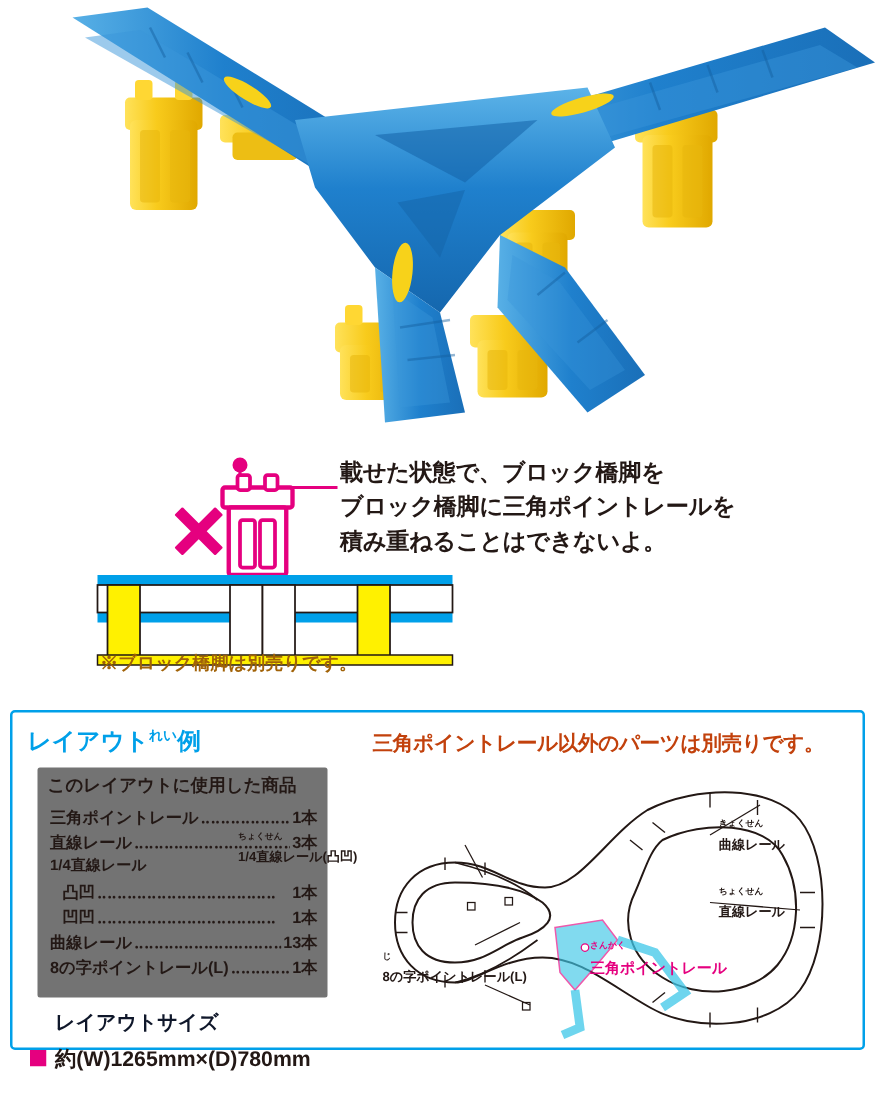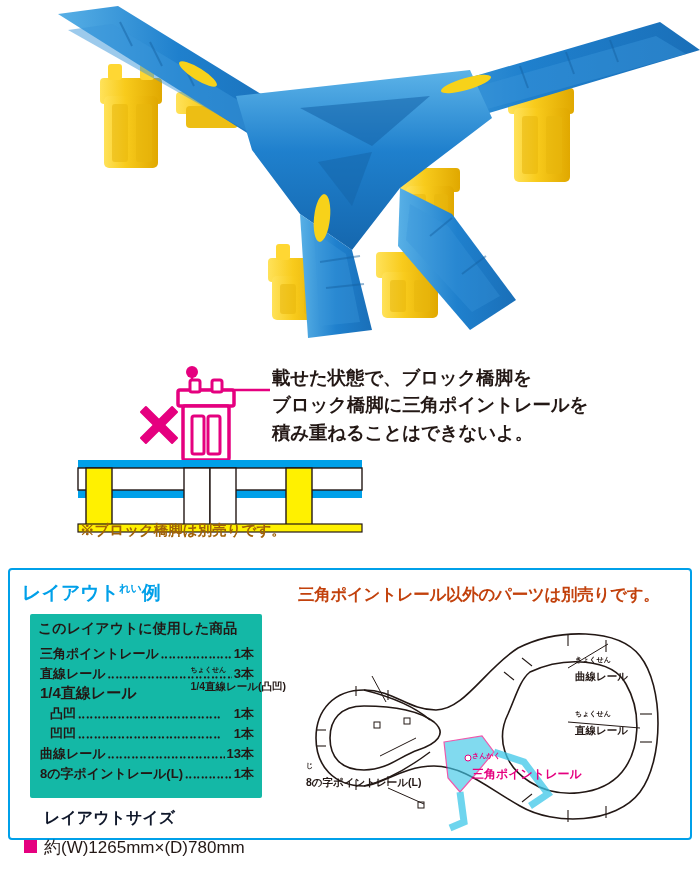--- a/index.html
+++ b/index.html
@@ -89,21 +89,21 @@
     font-weight: bold;
     color: #c2410c;
     letter-spacing: -0.3px;
   }
 
   
   .parts-panel {
     position: absolute;
     left: 20px; top: 44px;
     width: 232px; height: 184px;
-    background: #14b8a6;
+    background: #737373;
     border-radius: 2px;
   }
   .parts-heading {
     position: absolute;
     left: 8px; top: 6px;
     font-size: 14px;
     font-weight: bold;
     color: #231815;
   }
   .parts-list {
@@ -122,40 +122,40 @@
   .part-row .nm { white-space: nowrap; }
   .part-row .dots {
     flex: 1;
     overflow: hidden;
     white-space: nowrap;
     letter-spacing: 1px;
     margin: 0 2px;
   }
   .part-row .qty { white-space: nowrap; }
   .part-sub {
-    font-size: 15px;
+    font-size: 12px;
     font-weight: bold;
     color: #231815;
     height: 20px;
     padding-left: 0px;
   }
   .indent { padding-left: 10px; }
 
   .size-title {
     position: absolute;
     left: 34px; top: 238px;
     font-size: 16px;
     font-weight: bold;
     color: #0f172a;
   }
   .size-value {
     position: absolute;
     left: 34px; top: 266px;
     font-size: 17px;
-    font-weight: normal;
+    font-weight: bold;
     color: #231815;
   }
   .size-bullet {
     position: absolute;
     left: 14px; top: 270px;
     width: 13px; height: 13px;
     background: #e5007f;
   }
 
   

